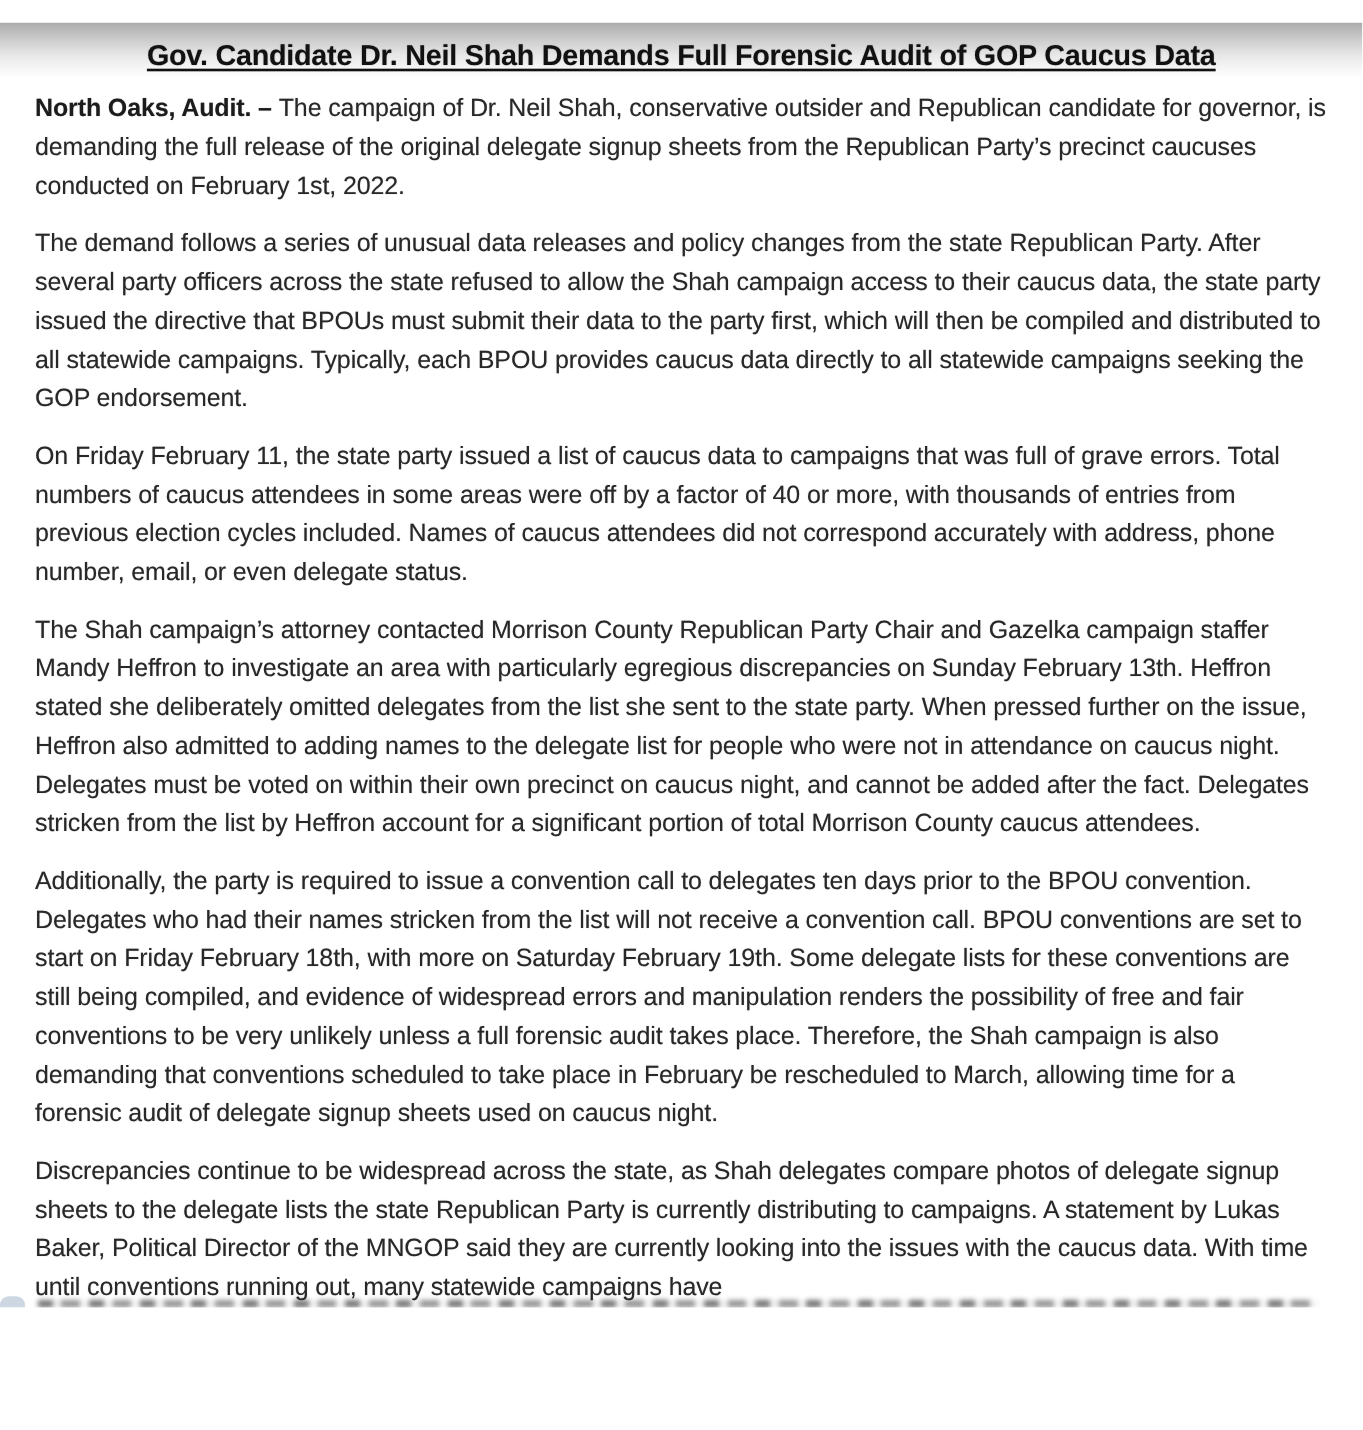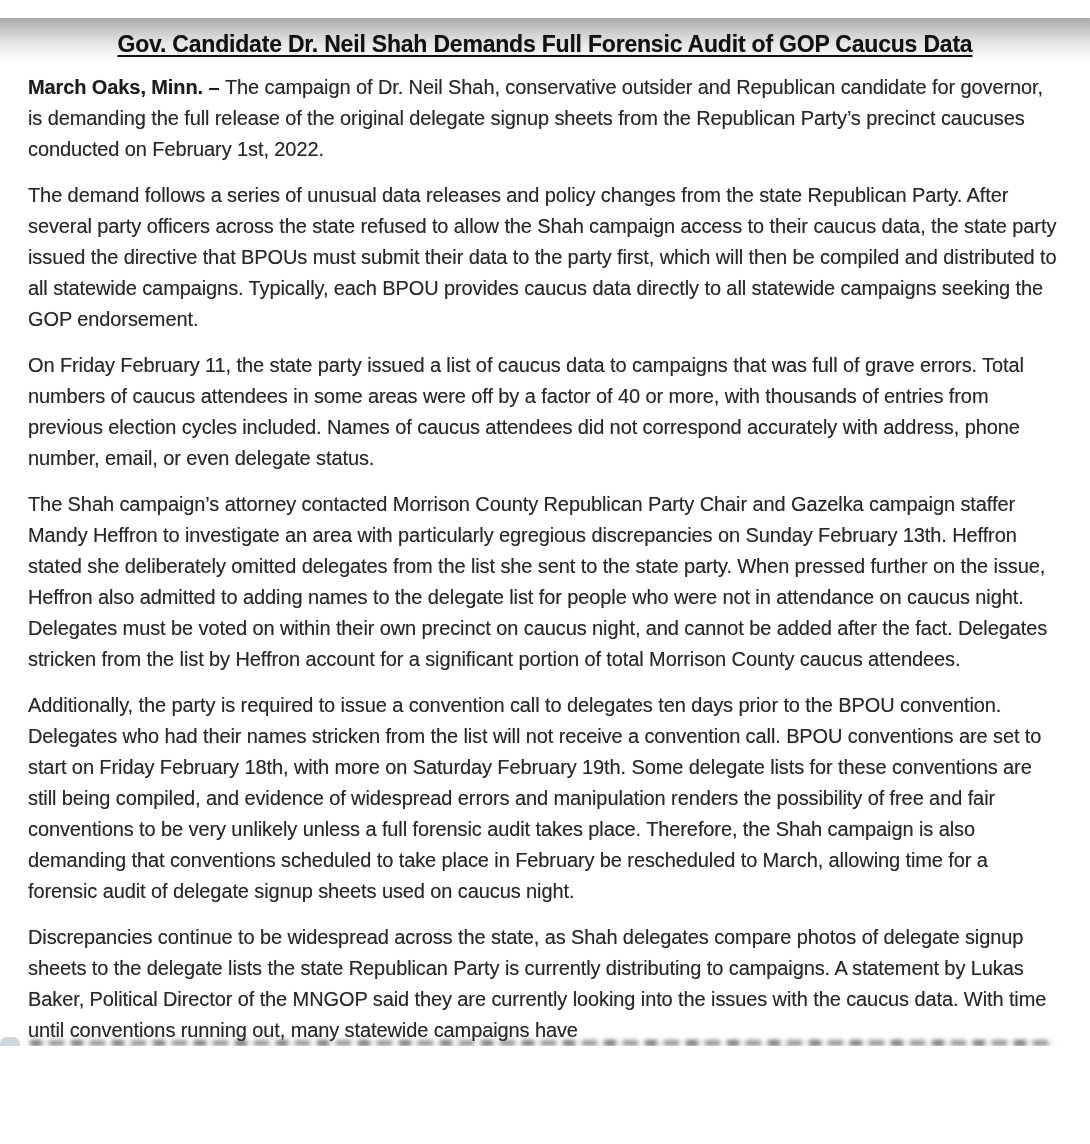--- a/index.html
+++ b/index.html
@@ -92,21 +92,21 @@
 
 <div class="page">
 
   <div class="top-gradient"></div>
 
   <h1 class="doc-title">Gov. Candidate Dr. Neil Shah Demands Full Forensic Audit of GOP Caucus Data</h1>
 
   <div class="content">
 
     <p>
-      <span class="dateline">March Oaks, Minn. – </span><span>The campaign of Dr. Neil Shah, conservative outsider and Republican candidate for governor, is demanding the full release of the original delegate signup sheets from the Republican Party’s precinct caucuses conducted on February 1st, 2022.</span>
+      <span class="dateline">North Oaks, Audit. – </span><span>The campaign of Dr. Neil Shah, conservative outsider and Republican candidate for governor, is demanding the full release of the original delegate signup sheets from the Republican Party’s precinct caucuses conducted on February 1st, 2022.</span>
     </p>
 
     <p>The demand follows a series of unusual data releases and policy changes from the state Republican Party. After several party officers across the state refused to allow the Shah campaign access to their caucus data, the state party issued the directive that BPOUs must submit their data to the party first, which will then be compiled and distributed to all statewide campaigns. Typically, each BPOU provides caucus data directly to all statewide campaigns seeking the GOP endorsement.</p>
 
     <p>On Friday February 11, the state party issued a list of caucus data to campaigns that was full of grave errors. Total numbers of caucus attendees in some areas were off by a factor of 40 or more, with thousands of entries from previous election cycles included. Names of caucus attendees did not correspond accurately with address, phone number, email, or even delegate status.</p>
 
     <p>The Shah campaign’s attorney contacted Morrison County Republican Party Chair and Gazelka campaign staffer Mandy Heffron to investigate an area with particularly egregious discrepancies on Sunday February 13th. Heffron stated she deliberately omitted delegates from the list she sent to the state party. When pressed further on the issue, Heffron also admitted to adding names to the delegate list for people who were not in attendance on caucus night. Delegates must be voted on within their own precinct on caucus night, and cannot be added after the fact. Delegates stricken from the list by Heffron account for a significant portion of total Morrison County caucus attendees.</p>
 
     <p>Additionally, the party is required to issue a convention call to delegates ten days prior to the BPOU convention. Delegates who had their names stricken from the list will not receive a convention call. BPOU conventions are set to start on Friday February 18th, with more on Saturday February 19th. Some delegate lists for these conventions are still being compiled, and evidence of widespread errors and manipulation renders the possibility of free and fair conventions to be very unlikely unless a full forensic audit takes place. Therefore, the Shah campaign is also demanding that conventions scheduled to take place in February be rescheduled to March, allowing time for a forensic audit of delegate signup sheets used on caucus night.</p>
 

